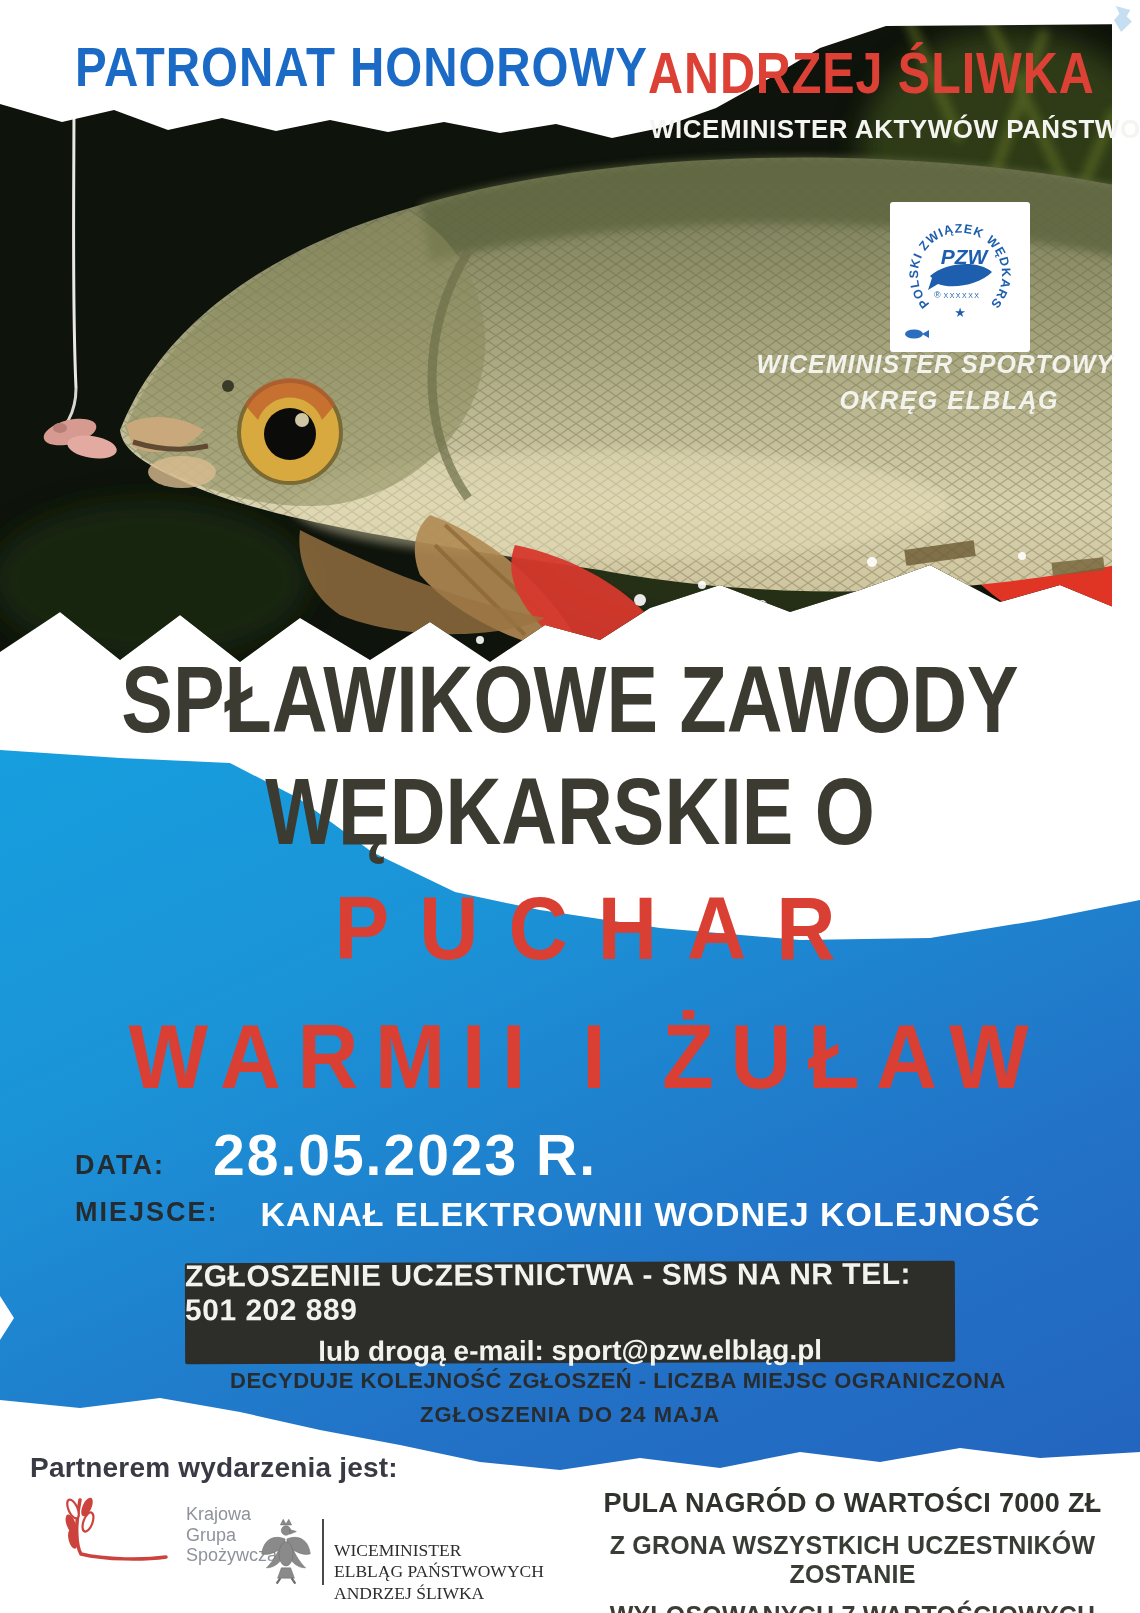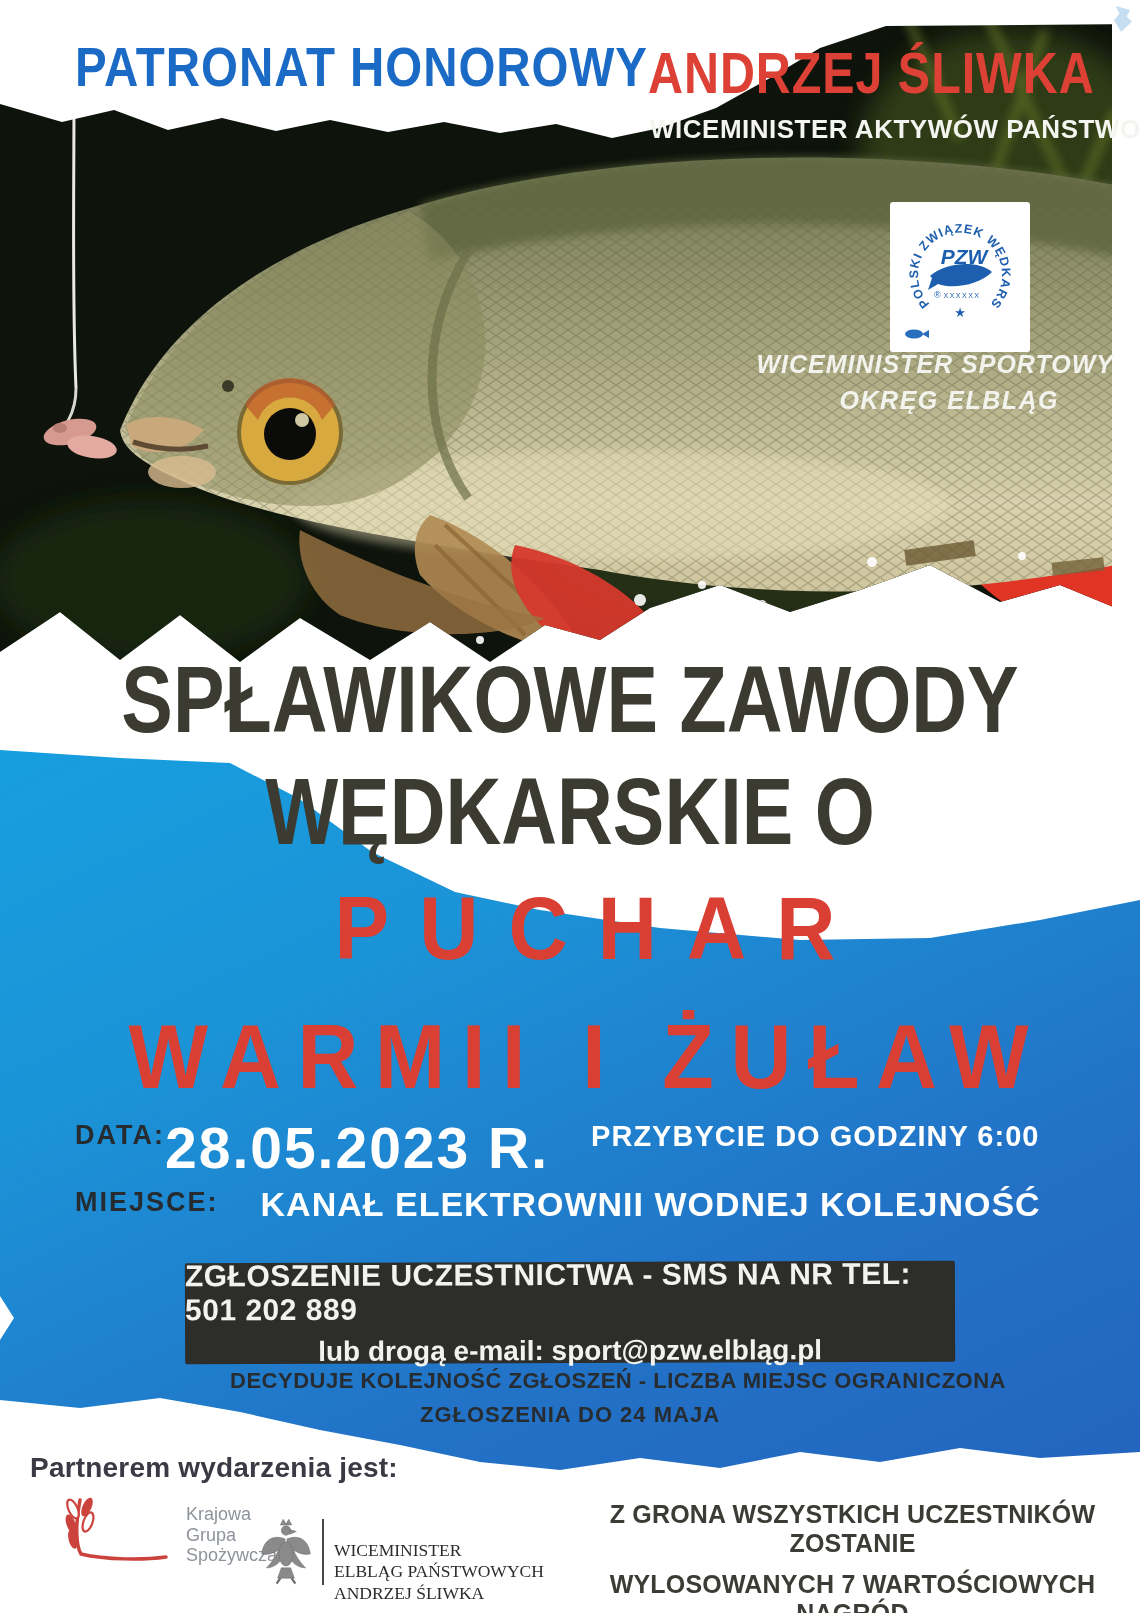--- a/index.html
+++ b/index.html
@@ -43,25 +43,25 @@
   
   .blk-title{left:0;width:1140px;text-align:center;z-index:4;color:#3b3b31;font-weight:900;
     font-size:84px;letter-spacing:0px;white-space:nowrap;transform:scale(.92,1.12);}
   #t1{top:652px;}
   #t2{top:764px;}
   .red-title{left:0;width:1140px;text-align:center;z-index:4;color:#da3f34;font-weight:900;
     white-space:nowrap;}
   #t3{top:882px;font-size:82px;letter-spacing:30px;padding-left:30px;transform:scaleY(1.08);}
   #t4{top:1008px;font-size:86px;letter-spacing:17px;padding-left:17px;transform:scale(.98,1.05);}
   
-  .row{left:75px;z-index:4;display:flex;align-items:flex-start;white-space:nowrap;}
+  .row{left:75px;z-index:4;display:flex;align-items:flex-end;white-space:nowrap;}
   #data-row{top:1120px;height:64px;}
   .lbl{font-size:27px;font-weight:900;color:#262b30;letter-spacing:2px;margin-bottom:3px;}
   .date-big{font-size:57px;font-weight:900;color:#ffffff;letter-spacing:2px;line-height:1;
-    }
+    margin-left:48px;}
   .arrive{font-size:29px;font-weight:900;color:#ffffff;letter-spacing:1px;margin-left:42px;
     margin-bottom:6px;}
   #place-row{top:1187px;height:44px;}
   .place-val{font-size:34px;font-weight:900;color:#ffffff;letter-spacing:1px;margin-left:42px;
     line-height:1;}
   
   #bar{left:185px;top:1262px;width:770px;height:101px;background:#2d2d29;z-index:4;
     transform:rotate(-.2deg);display:flex;flex-direction:column;justify-content:center;
     align-items:center;gap:9px;border-radius:2px;}
   #bar .b1{font-size:30px;font-weight:800;color:#f2f2ee;letter-spacing:.5px;}
@@ -220,21 +220,20 @@
 <div class="abs" id="blue"></div>
 
 <div class="abs blk-title" id="t1">SPŁAWIKOWE ZAWODY</div>
 <div class="abs blk-title" id="t2">WĘDKARSKIE O</div>
 <div class="abs red-title" id="t3">PUCHAR</div>
 <div class="abs red-title" id="t4">WARMII I ŻUŁAW</div>
 
 <div class="abs row" id="data-row">
   <span class="lbl">DATA:</span>
   <span class="date-big">28.05.2023 R.</span>
-  <span class="arrive">PRZYBYCIE DO GODZINY 6:00</span>
 </div>
 
 <div class="abs row" id="place-row">
   <span class="lbl">MIEJSCE:</span>
   <span class="place-val">KANAŁ ELEKTROWNII WODNEJ KOLEJNOŚĆ</span>
 </div>
 
 <div class="abs" id="bar">
   <div class="b1">ZGŁOSZENIE UCZESTNICTWA - SMS NA NR TEL: 501 202 889</div>
   <div class="b2">lub drogą e-mail: sport@pzw.elbląg.pl</div>
@@ -275,15 +274,16 @@
   </svg>
   <div class="divider"></div>
   <div class="min-text">
     <div>WICEMINISTER</div>
     <div>ELBLĄG PAŃSTWOWYCH</div>
     <div>ANDRZEJ ŚLIWKA</div>
   </div>
 </div>
 
 <div class="abs" id="prizes">
+  <div class="p1">PULA NAGRÓD O WARTOŚCI 7000 ZŁ</div>
   <div class="p2">Z GRONA WSZYSTKICH UCZESTNIKÓW ZOSTANIE</div>
   <div class="p3">WYLOSOWANYCH 7 WARTOŚCIOWYCH NAGRÓD</div>
 </div>
 
 </body></html>

